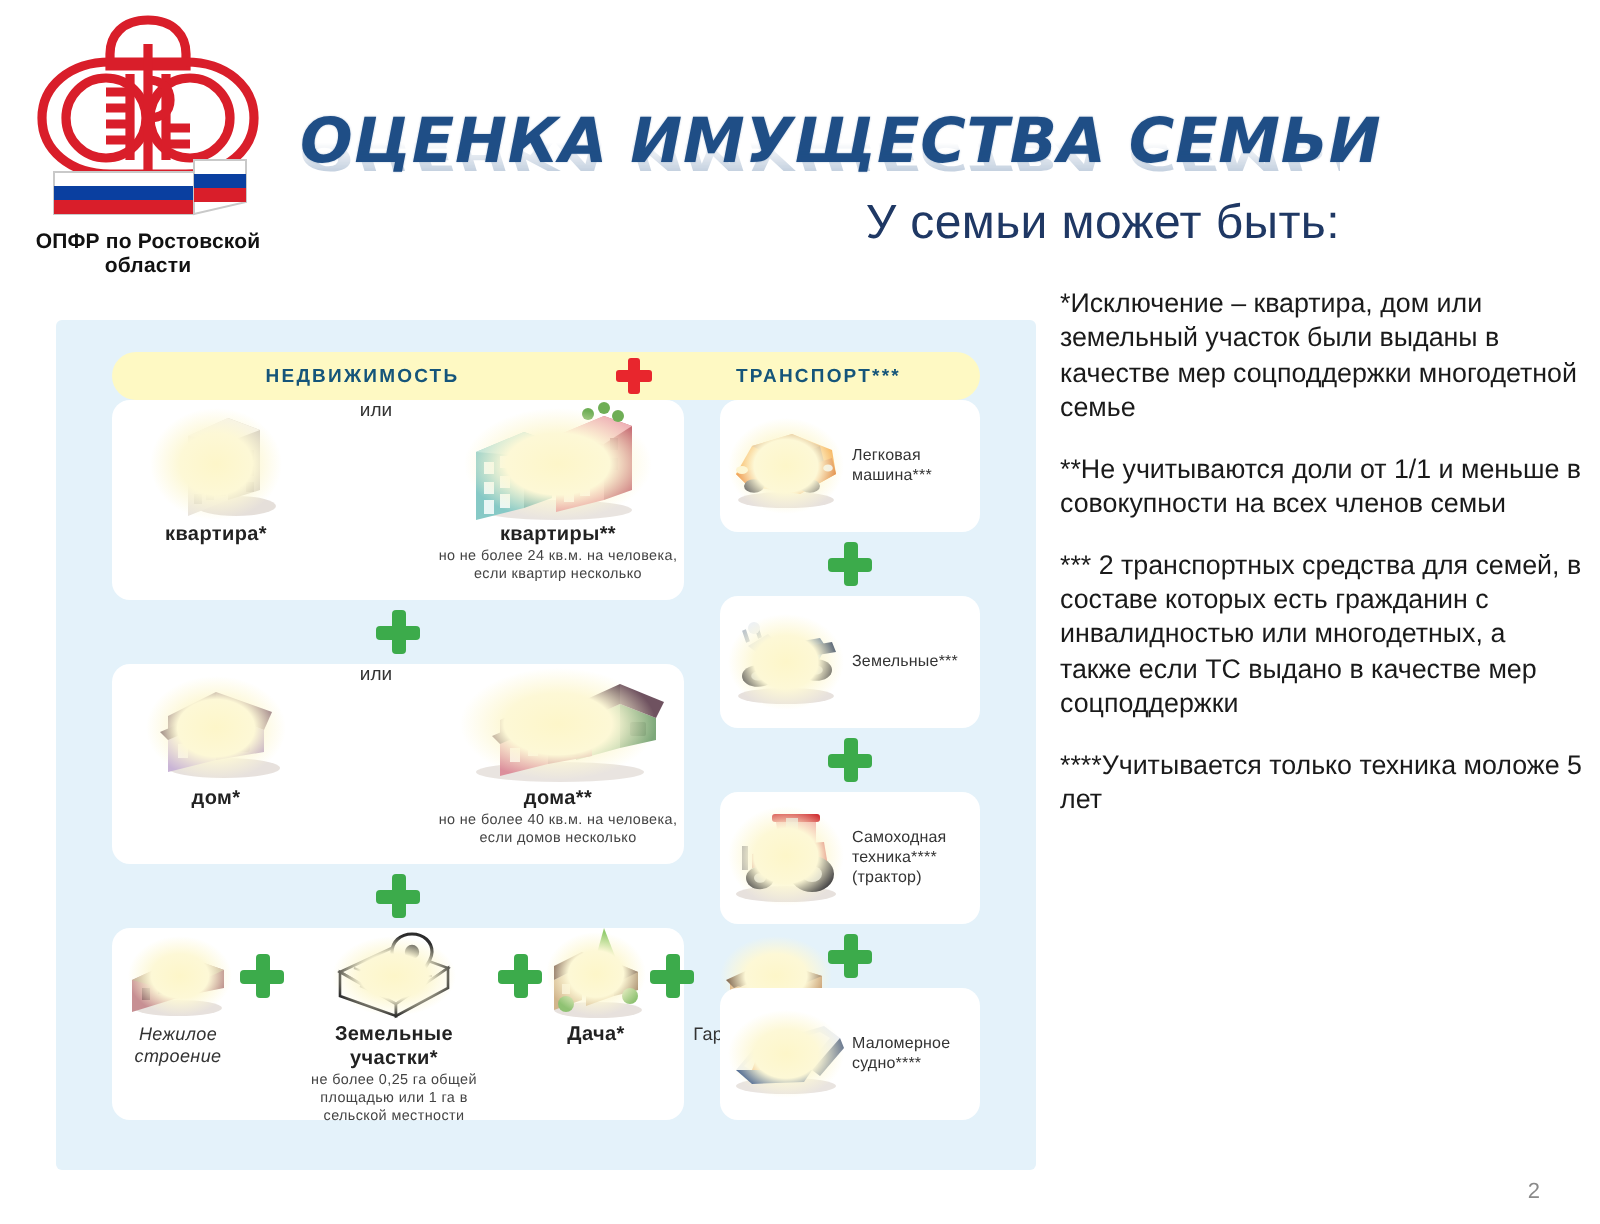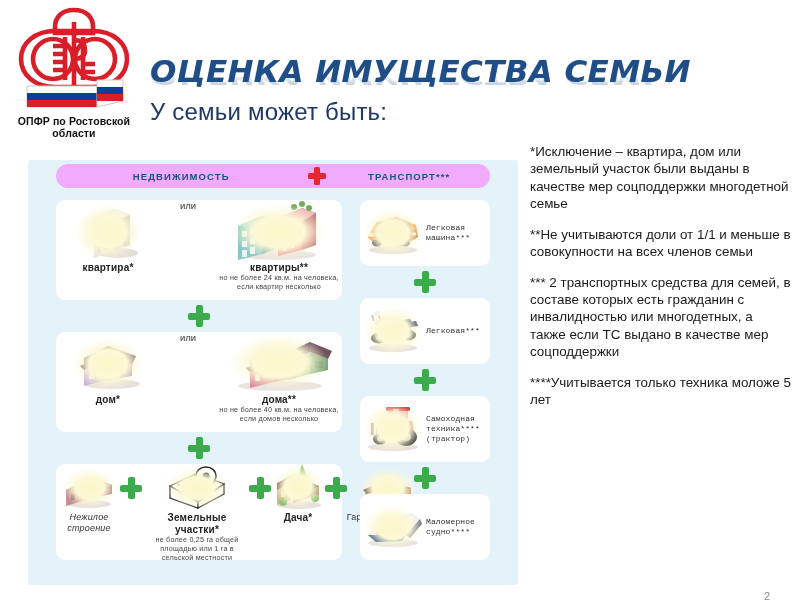--- a/index.html
+++ b/index.html
@@ -68,43 +68,43 @@
     margin-top: 0px;
     -webkit-mask-image: linear-gradient(to top, rgba(0,0,0,0) 18%, rgba(0,0,0,.95) 100%);
     mask-image: linear-gradient(to top, rgba(0,0,0,0) 18%, rgba(0,0,0,.95) 100%);
     filter: blur(.3px);
   }
   #page-subtitle {
     position: absolute;
     left: 150px;
     top: 98px;
     width: 520px;
-    text-align: left;
+    text-align: right;
     font-size: 24px;
     color: #1f3864;
     letter-spacing: .2px;
   }
 
   
   #infographic {
     position: absolute;
     left: 28px;
     top: 160px;
     width: 490px;
     height: 425px;
     background: #e4f2fa;
     border-radius: 3px;
   }
   #info-header {
     position: absolute;
     left: 28px;
-    top: 4px;
+    top: 16px;
     width: 434px;
     height: 24px;
-    background: #f0abfc;
+    background: #fef9c3;
     border-radius: 12px;
     display: flex;
     align-items: center;
   }
   #info-header .hdr-left,
   #info-header .hdr-right {
     flex: 1;
     text-align: center;
     font-size: 9.5px;
     font-weight: bold;
@@ -210,21 +210,20 @@
     height: 66px;
     display: flex;
     align-items: center;
   }
   .t-icon { position: relative; width: 66px; height: 60px; flex: 0 0 66px; }
   .t-label {
     font-size: 8px;
     color: #333;
     line-height: 1.25;
     letter-spacing: .1px;
-    font-family: Liberation Mono, monospace;
   }
 
   
   #notes {
     position: absolute;
     left: 530px;
     top: 143px;
     width: 262px;
   }
   #notes p {
@@ -570,21 +569,21 @@
           <path d="M38 20 L50 18 L54 24 L42 26 Z" fill="#27497a"></path>
           <path d="M44 22 L56 20 L58 25 L46 27 Z" fill="#2c3e5c"></path>
           <ellipse cx="19" cy="37" rx="8" ry="5.4" fill="#2c2c34"></ellipse>
           <ellipse cx="19" cy="37" rx="3.4" ry="2.3" fill="#9aa2ad"></ellipse>
           <ellipse cx="48" cy="34" rx="8" ry="5.4" fill="#2c2c34"></ellipse>
           <ellipse cx="48" cy="34" rx="3.4" ry="2.3" fill="#9aa2ad"></ellipse>
           <path d="M14 20 L12 14 M20 18 L18 12" stroke="#b9c2cc" stroke-width="2"></path>
           <circle cx="17" cy="13" r="3" fill="#eef1f4"></circle>
         </svg>
       </div>
-      <div class="t-label">Легковая***</div>
+      <div class="t-label">Земельные***</div>
     </div>
 
     <div class="plus-green"></div>
 
     <div class="card t-card">
       <div class="t-icon">
         <div class="glow" style="left:4px;top:4px;width:58px;height:50px;"></div>
         <svg width="66" height="60" viewBox="0 0 66 60">
           <ellipse cx="33" cy="48" rx="25" ry="4" fill="#cfc4bb" opacity=".5"></ellipse>
           <rect x="26" y="8" width="24" height="4" rx="1.5" fill="#cf2a2f"></rect>

